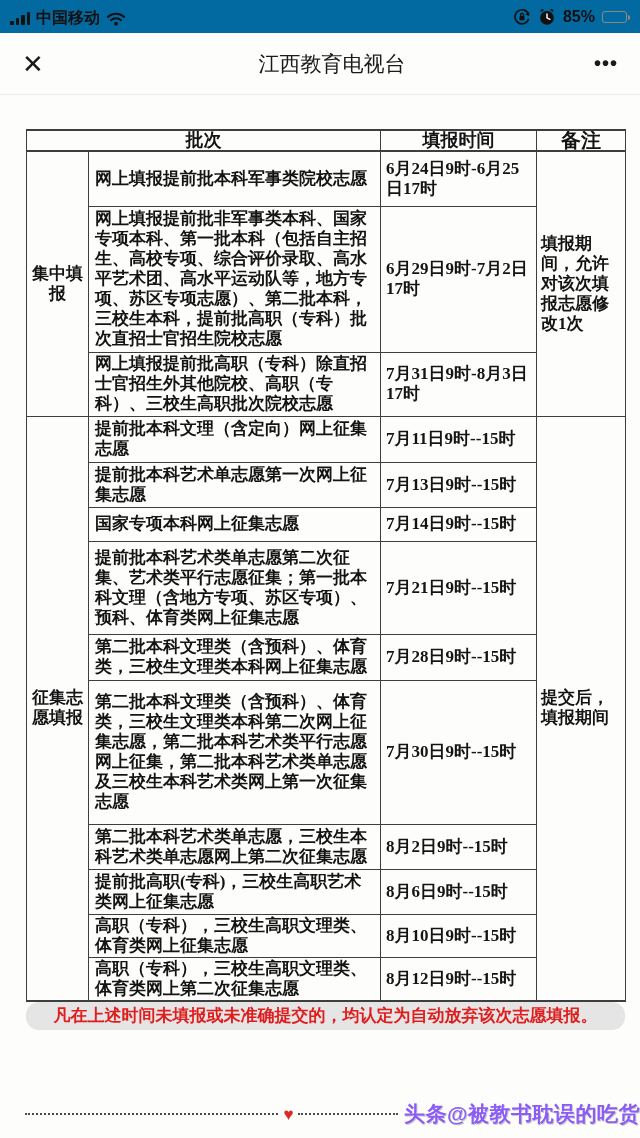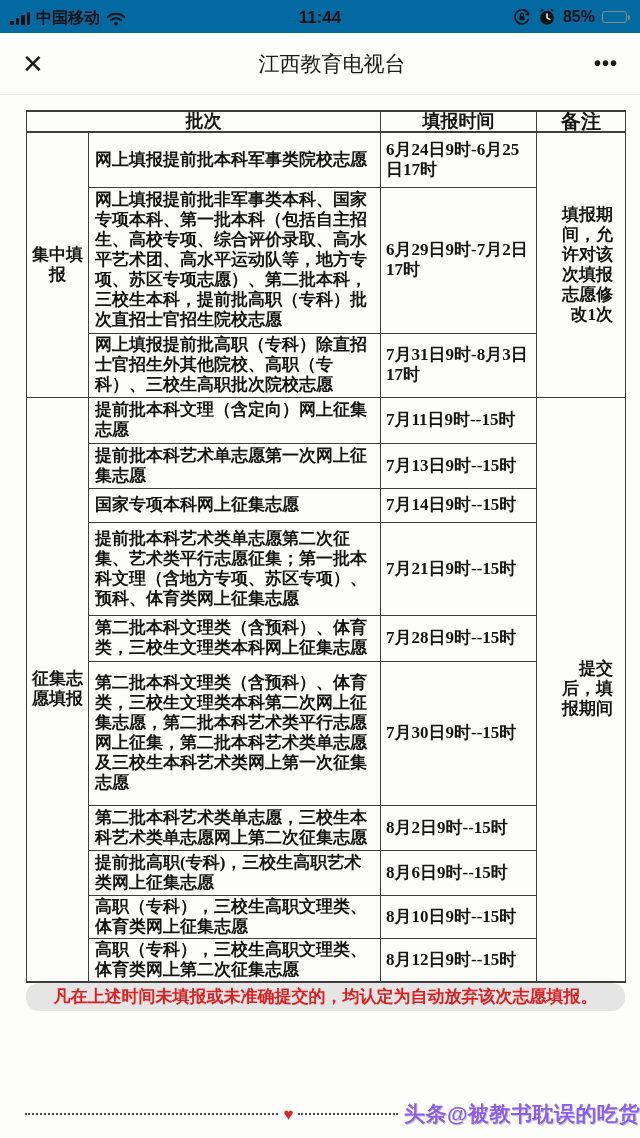--- a/index.html
+++ b/index.html
@@ -43,25 +43,25 @@
   table.sched {
     border-collapse:collapse; table-layout:fixed; margin-left:26px;
     width:599px; font-family:"Liberation Serif", serif; font-weight:700;
     color:#141414;
   }
   table.sched td {
     border:1px solid #3e3e3e; vertical-align:middle;
     font-size:17px; line-height:20px; overflow:hidden;
   }
   tr.hdr td { text-align:center; font-size:18px; border-bottom-width:2px; height:21px; line-height:19px; }
-  table.sched { border-top:2px solid #3e3e3e; border-bottom:2px solid #3e3e3e; }
+  table.sched { border-top:2px solid #3e3e3e; border-bottom:2px solid #3e3e3e;margin-top:19px; }
   td.sec { text-align:center; font-size:16px; padding:0 2px; }
   td.desc { text-align:left; padding:1px 3px 1px 6px; }
   td.time { text-align:left; padding:1px 2px 1px 5px; line-height:22px; }
-  td.remark { text-align:right; font-size:17px; padding:0 12px; line-height:24px; }
+  td.remark { text-align:left; font-size:17px; padding:0 4px; line-height:24px; }
   .footnote {
     margin-left:26px; width:599px; text-align:center;
     font-family:"Liberation Serif", serif; font-weight:700; font-size:17px;
     padding:2px 0 3px 0;
   }
   
   .bottom-row {
     position:absolute; left:25px; right:0; top:1100px; height:28px;
     display:flex; align-items:center;
   }
@@ -89,21 +89,20 @@
           <i></i>
           <i></i>
         </span>
       <span>中国移动</span>
       <svg class="icon-svg" width="20" height="15" viewBox="0 0 24 18">
         <path d="M2.2 7.2 A14.5 14.5 0 0 1 21.8 7.2" fill="none" stroke="#111" stroke-width="2.4" stroke-linecap="round"></path>
         <path d="M5.8 11 A9.2 9.2 0 0 1 18.2 11" fill="none" stroke="#111" stroke-width="2.4" stroke-linecap="round"></path>
         <circle cx="12" cy="15.2" r="2.3" fill="#111"></circle>
       </svg>
     </div>
-    <div class="sb-time">11:44</div>
     <div class="sb-right">
       <svg class="icon-svg" width="18" height="18" viewBox="0 0 20 20">
         <path d="M17.5 12 A7.8 7.8 0 1 1 17.5 7.5" fill="none" stroke="#111" stroke-width="1.8"></path>
         <path d="M17.9 4.2 L17.9 9 L13.6 7.2 Z" fill="#111"></path>
         <rect x="7.2" y="9" width="5.6" height="4.6" rx="0.8" fill="#111"></rect>
         <path d="M8.4 9 V7.6 A1.6 1.6 0 0 1 11.6 7.6 V9" fill="none" stroke="#111" stroke-width="1.5"></path>
       </svg>
       <svg class="icon-svg" width="18" height="18" viewBox="0 0 20 20">
         <line x1="3" y1="3.4" x2="6" y2="1.6" stroke="#111" stroke-width="2"></line>
         <line x1="17" y1="3.4" x2="14" y2="1.6" stroke="#111" stroke-width="2"></line>

